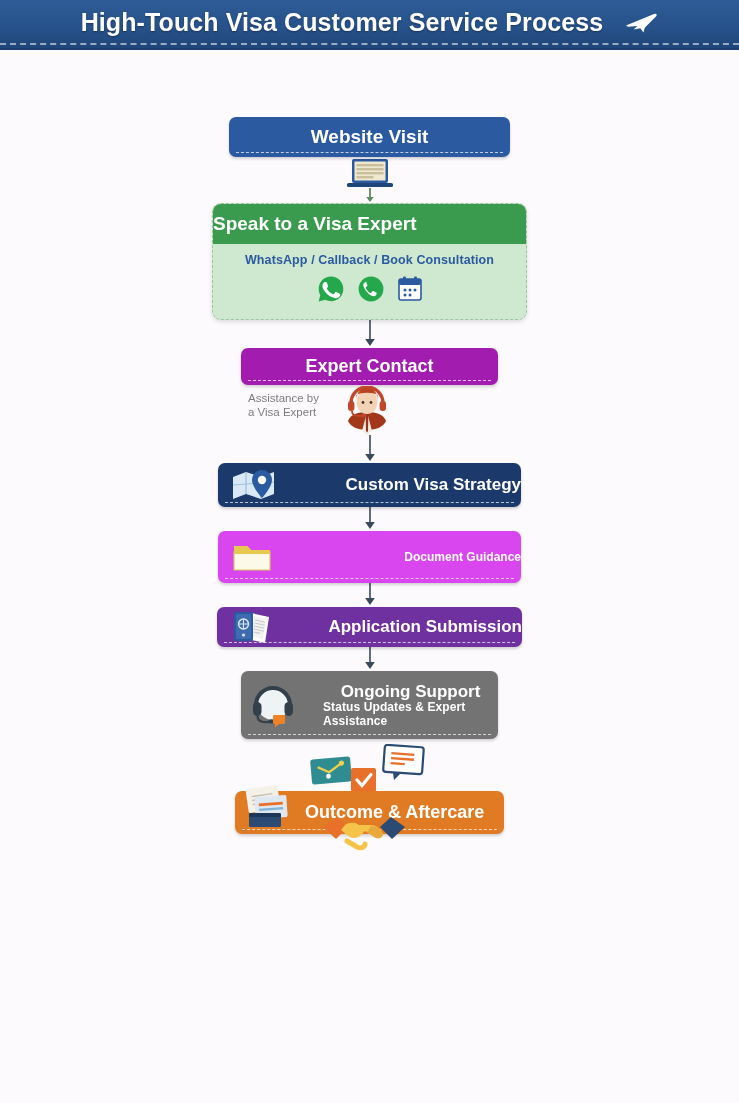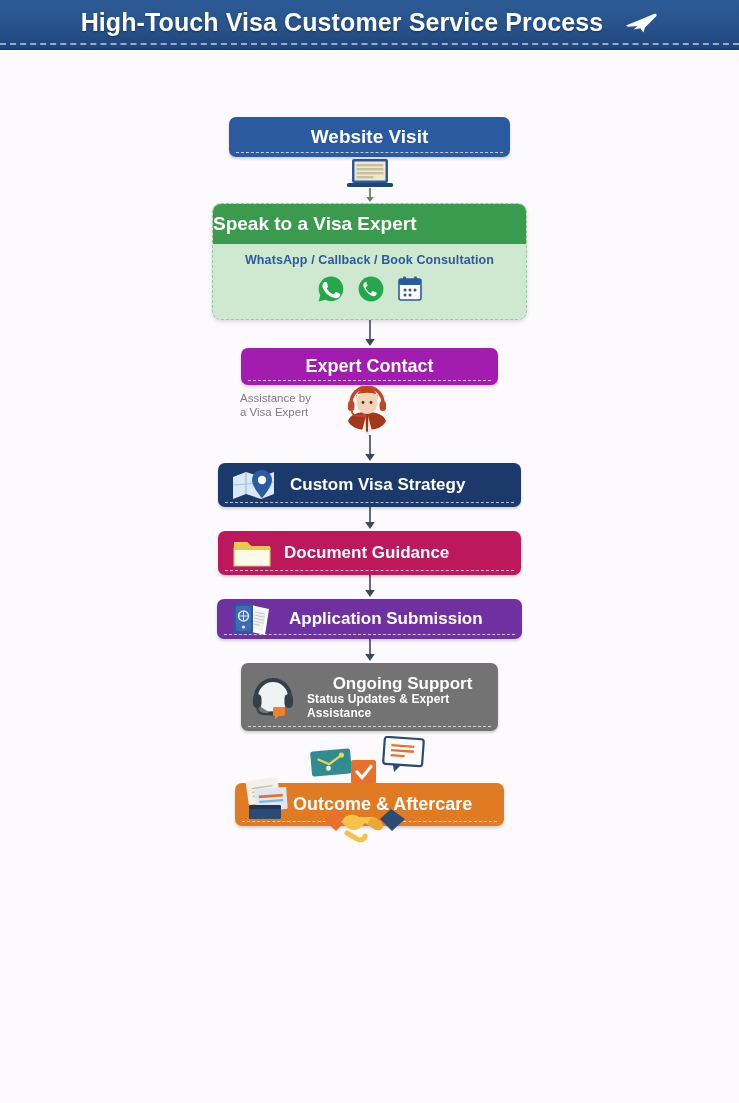--- a/index.html
+++ b/index.html
@@ -104,47 +104,47 @@
   }
   .assist-row {
     position: relative;
     width: 315px;
     height: 48px;
     margin: 2px auto 0;
     display: flex; align-items: center; justify-content: center;
   }
   .assist-text {
     position: absolute;
-    left: 28px; top: 4px;
+    left: 36px; top: 4px;
     font-size: 11.5px;
     color: #7d7d7d;
     line-height: 1.25;
     text-align: left;
     width: 100px;
   }
   .assist-avatar { position: absolute; left: 129px; top: -1px; }
 
   
   .step-assessment {
     width: 305px; height: 36px;
     background: #f2c230;
     color: #3d3218;
     font-size: 18px;
   }
   .step-assessment .dash { border-bottom-color: rgba(90,70,20,.45); }
 
   
   .step-strategy { width: 303px; height: 44px; background: #1b3a6b; font-size: 17px; }
-  .step-document { width: 303px; height: 44px; background: #be185d; font-size: 17px; }
+  .step-document { width: 303px; height: 52px; background: #d946ef; font-size: 12px; }
   .step-submission { width: 305px; height: 40px; background: #7031a0; font-size: 17px; }
   .step-ongoing  { width: 257px; height: 68px; background: #737373; }
   .step-outcome  { width: 269px; height: 43px; background: #e07b24; font-size: 18px; }
 
   .bar .icon-slot { display: flex; align-items: center; justify-content: center; }
-  .bar.with-icon { justify-content: flex-start; padding-left: 12px; gap: 10px; }
+  .bar.with-icon { justify-content: space-between; padding-left: 12px; gap: 26px; }
 
   .ongoing-text { display: flex; flex-direction: column; align-items: center; line-height: 1.12; }
   .ongoing-title { font-size: 17px; font-weight: bold; }
   .ongoing-sub { font-size: 12px; font-weight: bold; letter-spacing: .1px; }
 
   
   .conn { display: flex; justify-content: center; }
   .spacer-icon { display: flex; justify-content: center; align-items: center; }
 
   .float-icons { display: flex; justify-content: center; align-items: flex-end; gap: 0; }
@@ -389,21 +389,21 @@
         <rect x="3" y="2" width="39" height="27" rx="2.6" fill="#ffffff" stroke="#2b4b74" stroke-width="2.2" transform="rotate(4 22 15)"></rect>
         <path d="M12 29 L13 36 L20 29 Z" fill="#2b4b74"></path>
         <path d="M10 10 L33 10" stroke="#e8702a" stroke-width="2.3" transform="rotate(4 22 15)"></path>
         <path d="M10 15 L33 15" stroke="#e8702a" stroke-width="2.3" transform="rotate(4 22 15)"></path>
         <path d="M10 20 L24 20" stroke="#e8702a" stroke-width="2.3" transform="rotate(4 22 15)"></path>
       </svg>
     </span>
   </div>
 
   <div class="row" style="margin-top:2px;">
-    <div class="bar step-outcome with-icon" style="padding-left:24px;">
+    <div class="bar step-outcome with-icon" style="padding-left:36px;">
       <span class="icon-slot" style="position:absolute; left:8px; top:-8px;">
         <svg width="60" height="52" viewBox="0 0 60 52">
           <rect x="4" y="4" width="32" height="24" rx="1.6" fill="#f4f1e8" transform="rotate(-8 20 16)"></rect>
           <path d="M9 12 L30 12 M9 16 L30 16 M9 20 L24 20" stroke="#c4bfae" stroke-width="1.4" transform="rotate(-8 20 16)"></path>
           <rect x="12" y="13" width="32" height="22" rx="1.6" fill="#dfe7f1" transform="rotate(-4 28 24)"></rect>
           <path d="M16 21 L40 21" stroke="#e8702a" stroke-width="2.6" transform="rotate(-4 28 24)"></path>
           <path d="M16 26 L40 26" stroke="#7fb4d8" stroke-width="2.2" transform="rotate(-4 28 24)"></path>
           <rect x="6" y="30" width="32" height="14" rx="1.6" fill="#2b4b74"></rect>
           <rect x="6" y="30" width="32" height="4" rx="1.6" fill="#1d3758"></rect>
         </svg>

